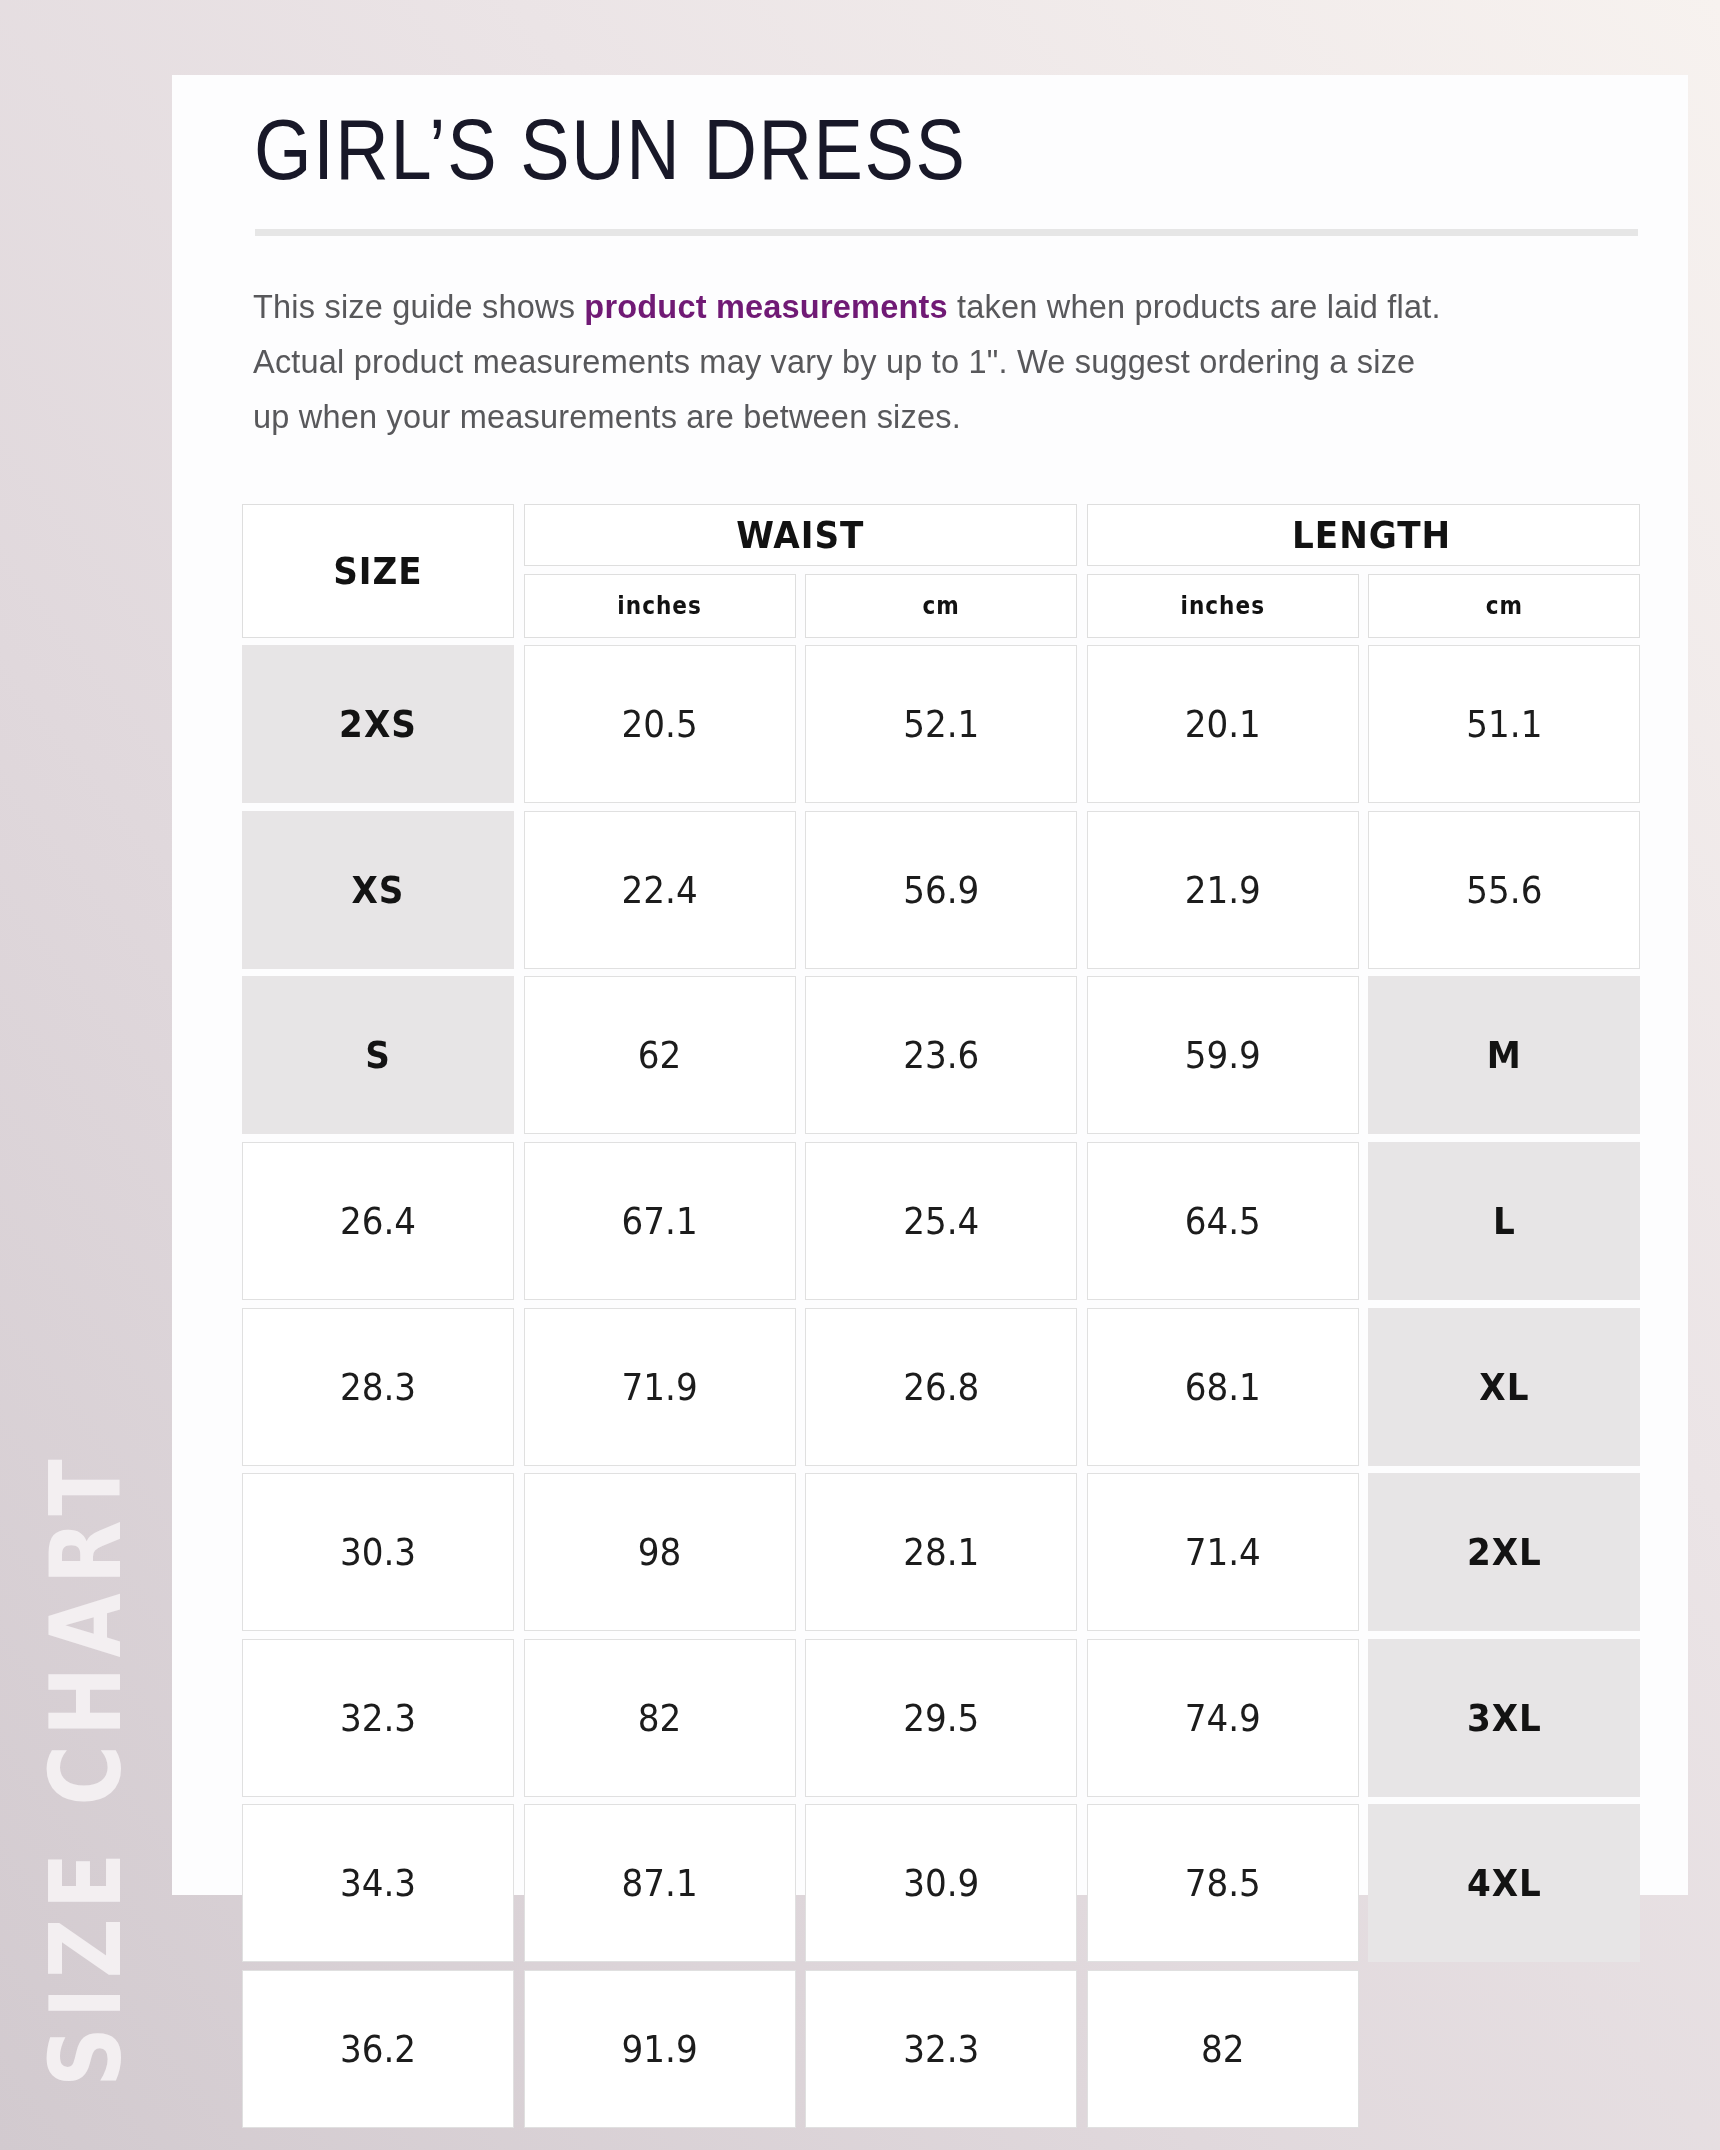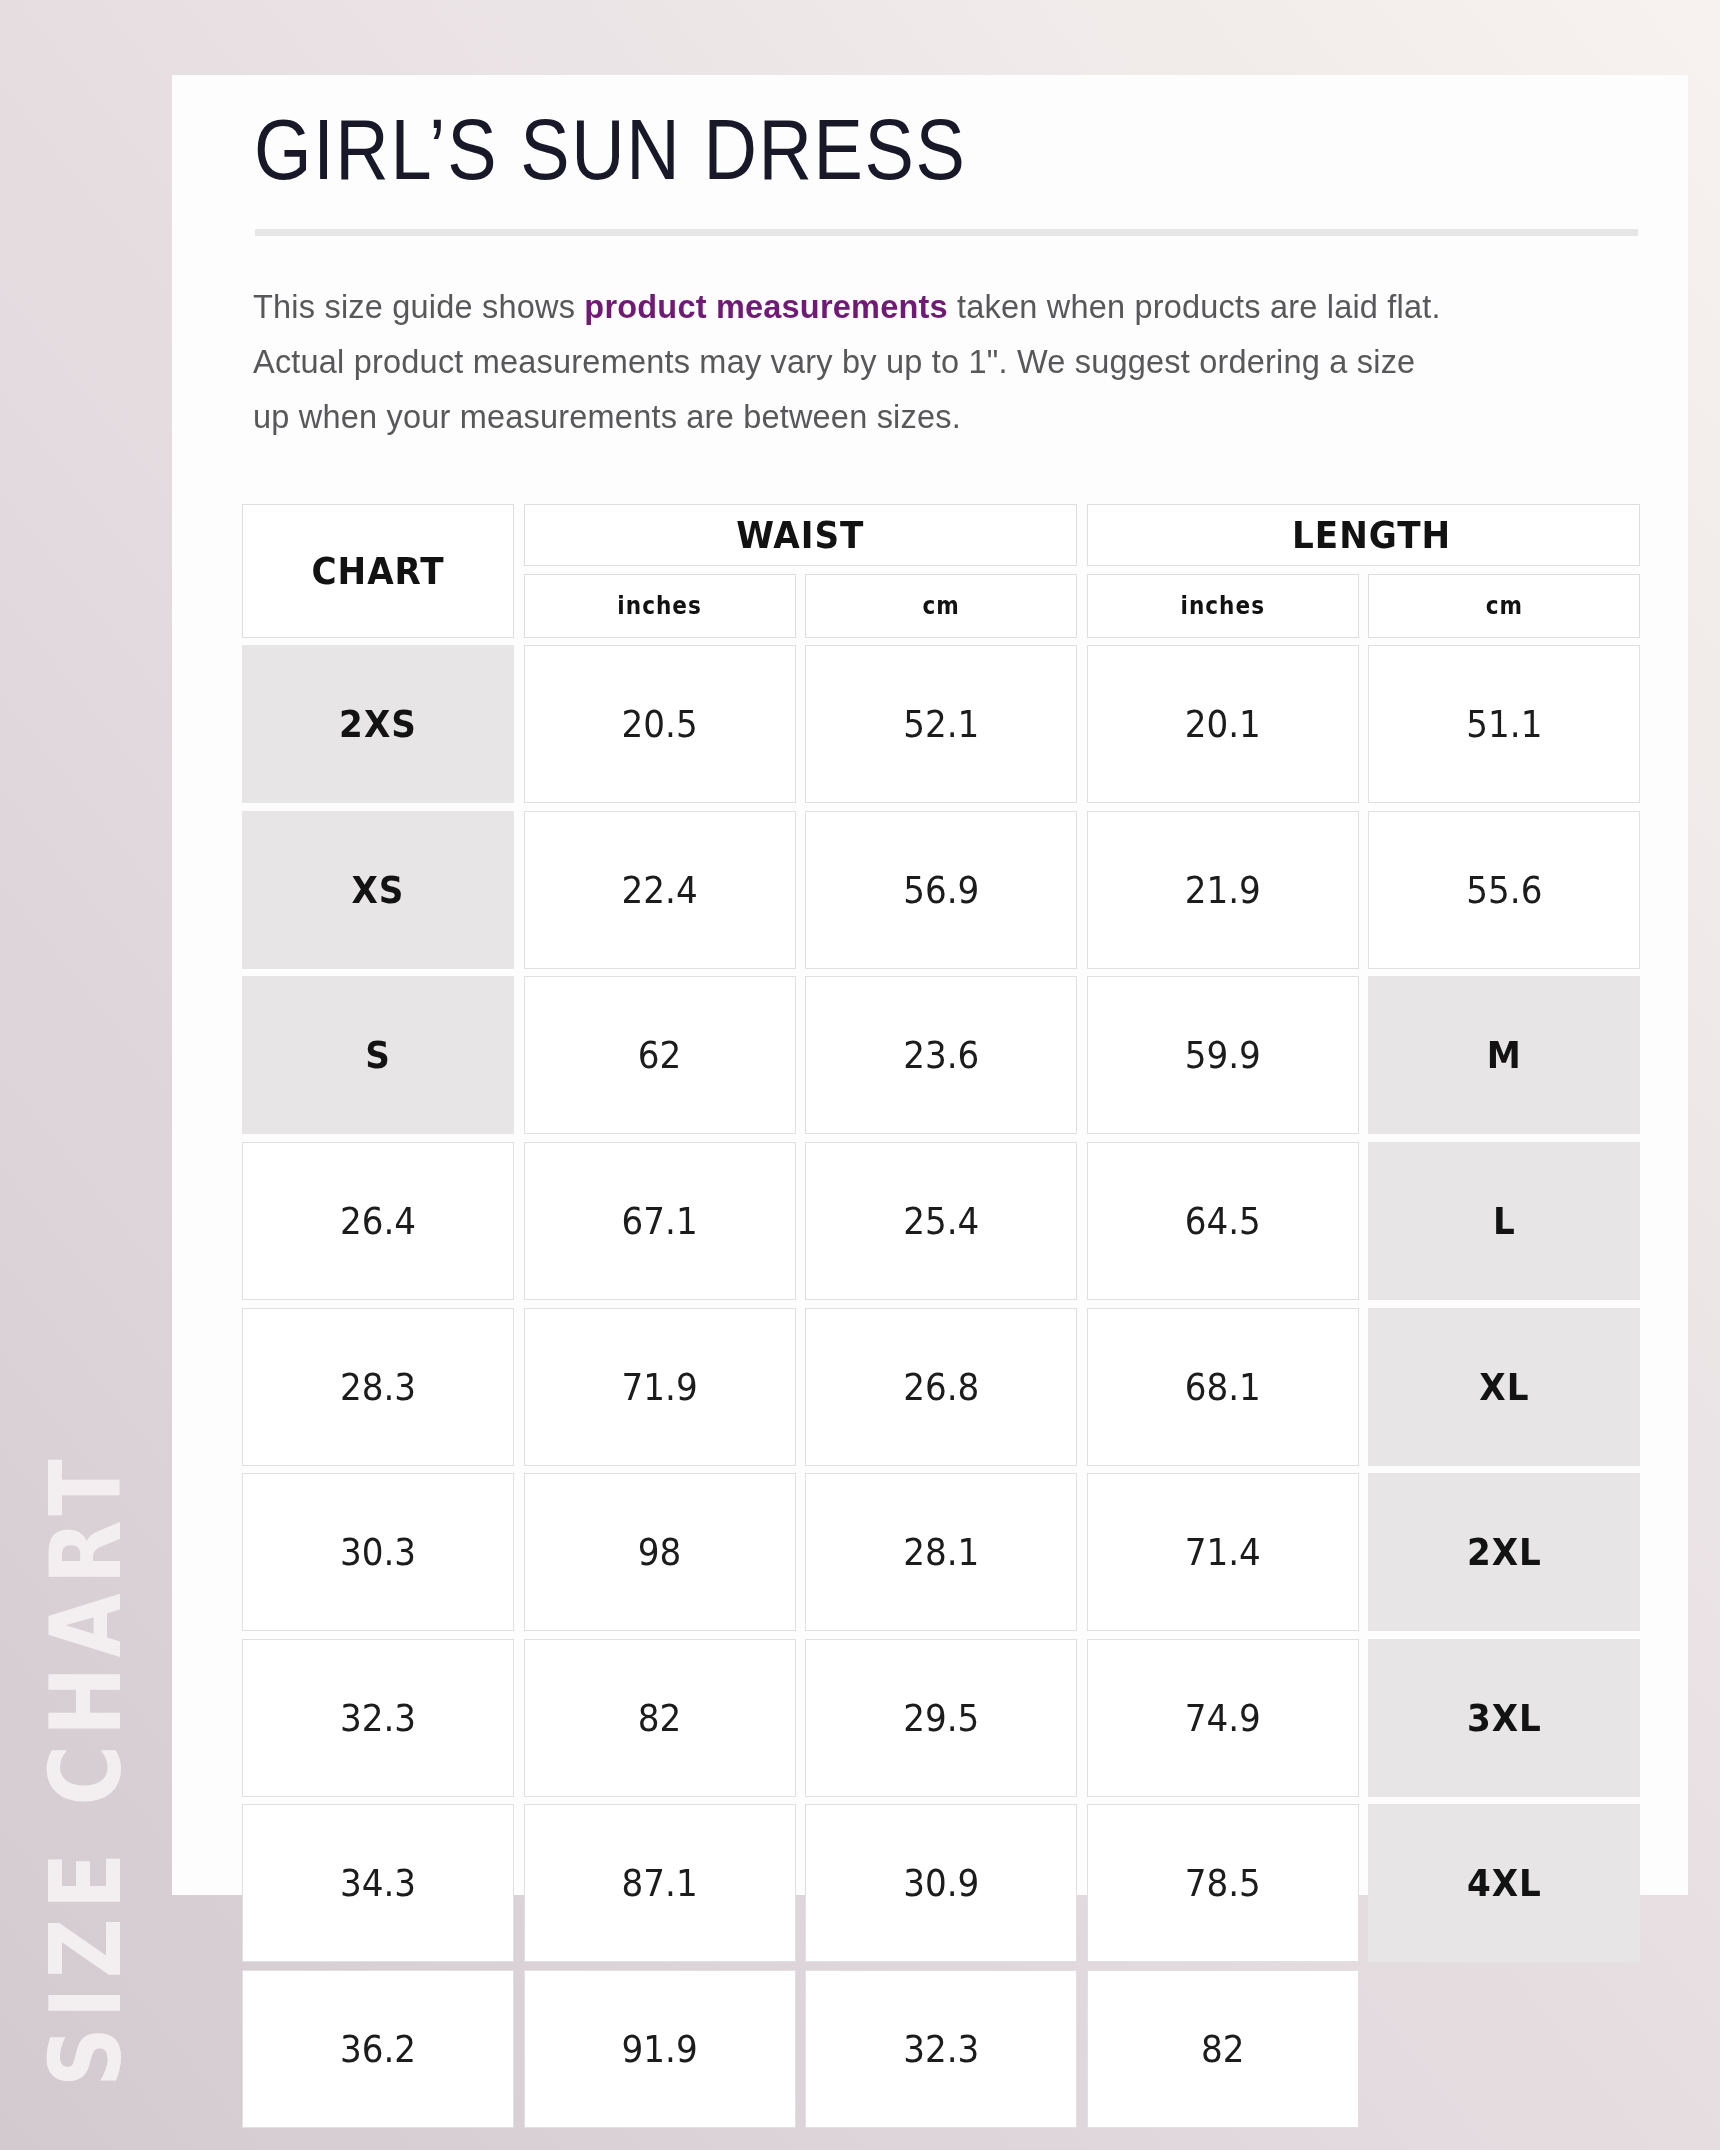--- a/index.html
+++ b/index.html
@@ -127,21 +127,21 @@
 
   <div class="divider"></div>
 
   <div class="description">
     <div class="desc-line"><span>This size guide shows </span><b>product measurements</b><span> taken when products are laid flat.</span></div>
     <div class="desc-line">Actual product measurements may vary by up to 1". We suggest ordering a size</div>
     <div class="desc-line">up when your measurements are between sizes.</div>
   </div>
 
   <div class="size-table">
-    <div class="cell head size-head">CHART</div>
+    <div class="cell head size-head">SIZE</div>
     <div class="cell head group-head gh-waist">WAIST</div>
     <div class="cell head group-head gh-length">LENGTH</div>
     <div class="cell head unit-head c2">inches</div>
     <div class="cell head unit-head c3">cm</div>
     <div class="cell head unit-head c4">inches</div>
     <div class="cell head unit-head c5">cm</div>
 
     <div class="cell row-label">2XS</div>
     <div class="cell val">20.5</div>
     <div class="cell val">52.1</div>

